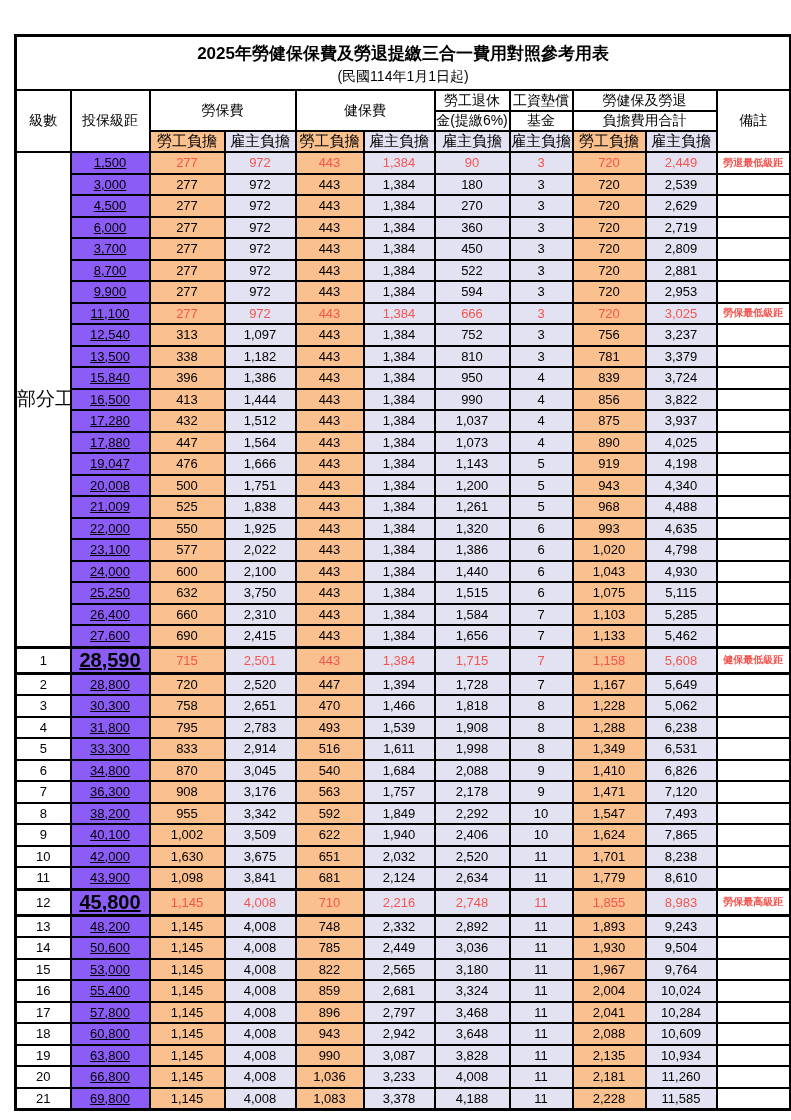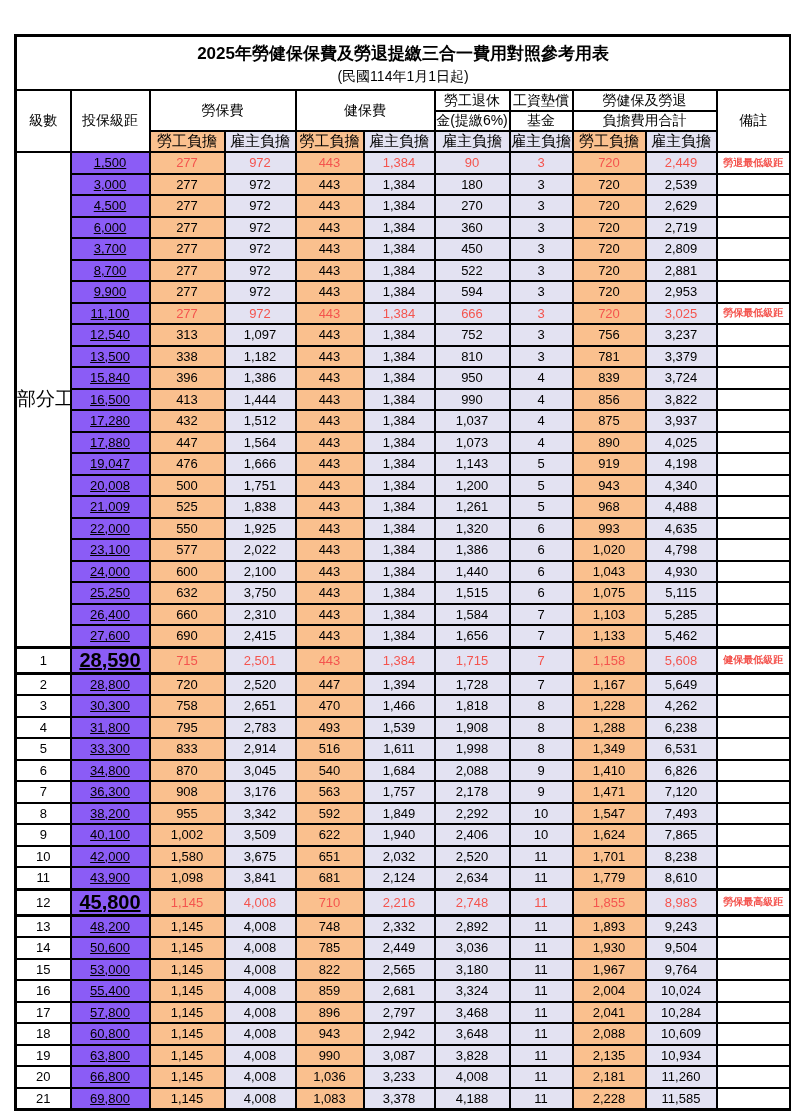--- a/index.html
+++ b/index.html
@@ -381,21 +381,21 @@
       <tr>
         <td class="level">3</td>
         <td class="bracket">30,300</td>
         <td class="val emp">758</td>
         <td class="val er">2,651</td>
         <td class="val emp">470</td>
         <td class="val er">1,466</td>
         <td class="val er">1,818</td>
         <td class="val er">8</td>
         <td class="val emp">1,228</td>
-        <td class="val er">4,262</td>
+        <td class="val er">5,062</td>
         <td class="remark"></td>
       </tr>
       <tr>
         <td class="level">4</td>
         <td class="bracket">31,800</td>
         <td class="val emp">795</td>
         <td class="val er">2,783</td>
         <td class="val emp">493</td>
         <td class="val er">1,539</td>
         <td class="val er">1,908</td>
@@ -465,21 +465,21 @@
         <td class="val er">1,940</td>
         <td class="val er">2,406</td>
         <td class="val er">10</td>
         <td class="val emp">1,624</td>
         <td class="val er">7,865</td>
         <td class="remark"></td>
       </tr>
       <tr>
         <td class="level">10</td>
         <td class="bracket">42,000</td>
-        <td class="val emp">1,580</td>
+        <td class="val emp">1,630</td>
         <td class="val er">3,675</td>
         <td class="val emp">651</td>
         <td class="val er">2,032</td>
         <td class="val er">2,520</td>
         <td class="val er">11</td>
         <td class="val emp">1,701</td>
         <td class="val er">8,238</td>
         <td class="remark"></td>
       </tr>
       <tr>

